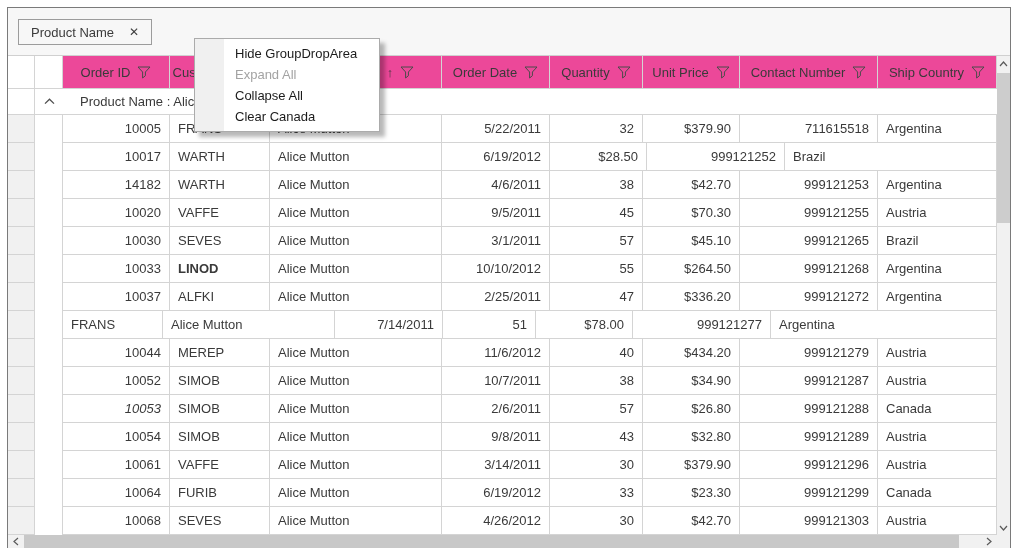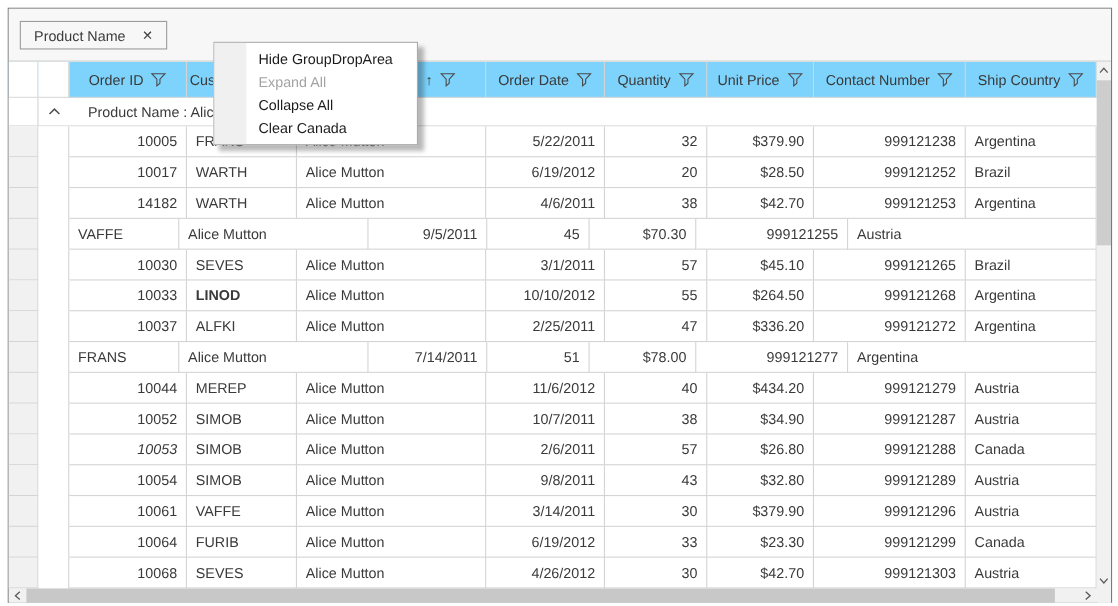--- a/index.html
+++ b/index.html
@@ -9,21 +9,21 @@
        border:1px solid #7a7a7a;background:#fff;}
   
   .gda{height:48px;background:#f7f7f7;border-bottom:1px solid #d0d0d0;position:relative;}
   .chip{position:absolute;left:10px;top:11px;height:26px;border:1px solid #9c9c9c;
         display:flex;align-items:center;padding:0 12px;gap:15px;font-size:13px;color:#3b3b3b;}
   .chip-close{font-size:12px;color:#404040;cursor:default;}
   
   .grid-area{display:flex;height:492px;}
   .grid-main{flex:1;min-width:0;display:flex;flex-direction:column;}
   *{box-sizing:border-box;}
-  .header-row{display:flex;height:33px;background:#7dd3fc;justify-content:center;}
+  .header-row{display:flex;height:33px;background:#ec4899;justify-content:center;}
   .rh-h,.indent-h{border-right:1px solid #d4d4d4;border-bottom:1px solid #d4d4d4;background:#fff;}
   .rh-h{width:27px;}
   .indent-h{width:28px;}
   .hcell{border-right:1px solid #d4d4d4;border-bottom:1px solid #d4d4d4;display:flex;
          align-items:center;justify-content:center;gap:7px;font-size:13px;color:#3a3a3a;
          white-space:nowrap;overflow:hidden;}
   .funnel path{fill:none;stroke:#4a4a4a;stroke-width:1;}
   .sortarrow{font-size:13px;color:#3a3a3a;}
   .group-row{display:flex;height:26px;background:#fff;}
   .g-rh{width:27px;border-right:1px solid #d4d4d4;border-bottom:1px solid #d4d4d4;}
@@ -142,50 +142,50 @@
         <div id="rows">
             <div class="row">
               <div class="r-rh"></div>
               <div class="r-indent"></div>
               <div class="cell right" style="width: 107px;">10005</div>
               <div class="cell" style="width: 100px;">FRANS</div>
               <div class="cell" style="width: 172px;">Alice Mutton</div>
               <div class="cell right" style="width: 108px;">5/22/2011</div>
               <div class="cell right" style="width: 93px;">32</div>
               <div class="cell right" style="width: 97px;">$379.90</div>
-              <div class="cell right" style="width: 138px;">999121238</div>
+              <div class="cell right" style="width: 138px;">711615518</div>
               <div class="cell" style="flex: 1 1 0%;">Argentina</div>
             </div>
             <div class="row">
               <div class="r-rh"></div>
               <div class="r-indent"></div>
               <div class="cell right" style="width: 107px;">10017</div>
               <div class="cell" style="width: 100px;">WARTH</div>
               <div class="cell" style="width: 172px;">Alice Mutton</div>
               <div class="cell right" style="width: 108px;">6/19/2012</div>
-              <div class="cell right" style="width: 93px;">20</div>
               <div class="cell right" style="width: 97px;">$28.50</div>
               <div class="cell right" style="width: 138px;">999121252</div>
               <div class="cell" style="flex: 1 1 0%;">Brazil</div>
             </div>
             <div class="row">
               <div class="r-rh"></div>
               <div class="r-indent"></div>
               <div class="cell right" style="width: 107px;">14182</div>
               <div class="cell" style="width: 100px;">WARTH</div>
               <div class="cell" style="width: 172px;">Alice Mutton</div>
               <div class="cell right" style="width: 108px;">4/6/2011</div>
               <div class="cell right" style="width: 93px;">38</div>
               <div class="cell right" style="width: 97px;">$42.70</div>
               <div class="cell right" style="width: 138px;">999121253</div>
               <div class="cell" style="flex: 1 1 0%;">Argentina</div>
             </div>
             <div class="row">
               <div class="r-rh"></div>
               <div class="r-indent"></div>
+              <div class="cell right" style="width: 107px;">10020</div>
               <div class="cell" style="width: 100px;">VAFFE</div>
               <div class="cell" style="width: 172px;">Alice Mutton</div>
               <div class="cell right" style="width: 108px;">9/5/2011</div>
               <div class="cell right" style="width: 93px;">45</div>
               <div class="cell right" style="width: 97px;">$70.30</div>
               <div class="cell right" style="width: 138px;">999121255</div>
               <div class="cell" style="flex: 1 1 0%;">Austria</div>
             </div>
             <div class="row">
               <div class="r-rh"></div>

